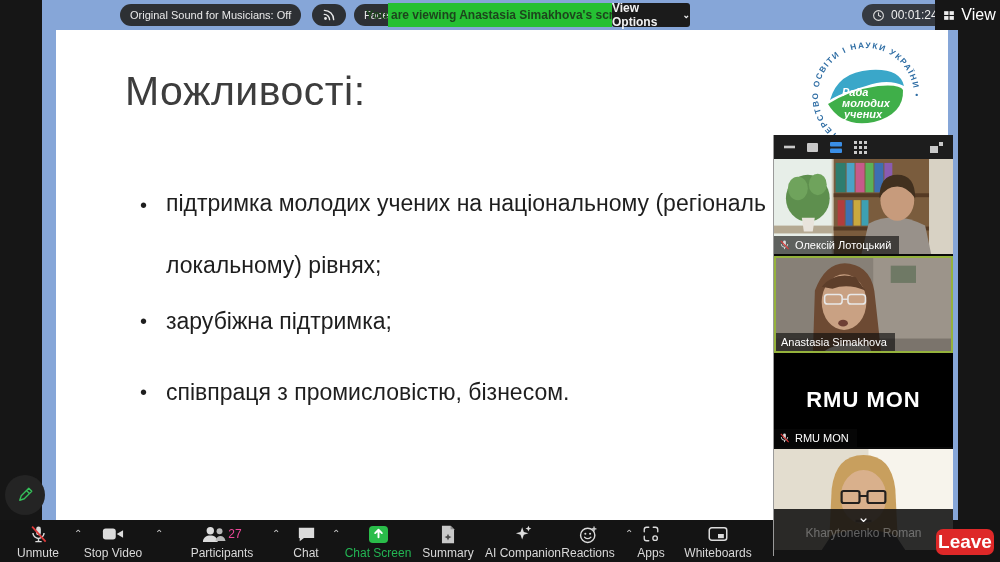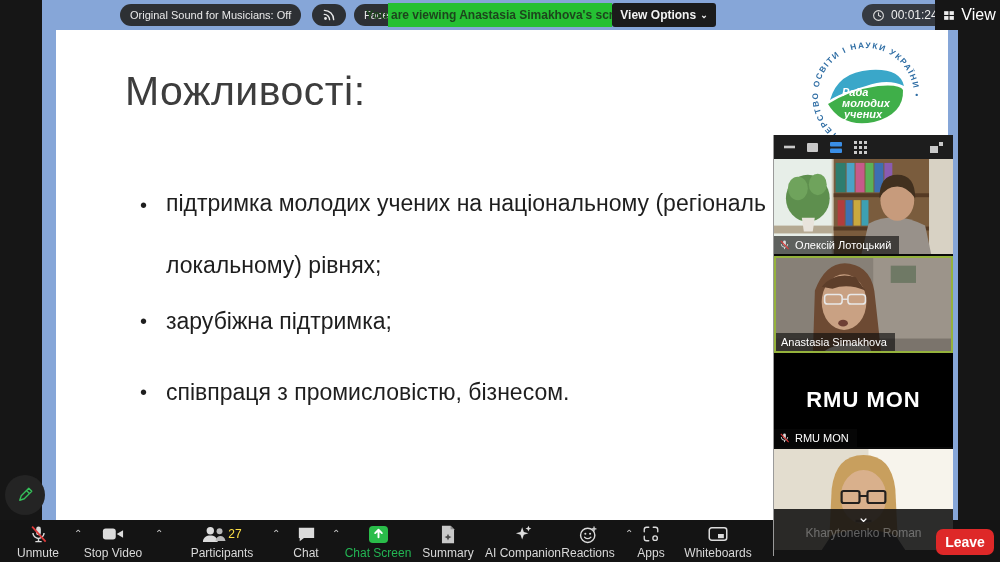--- a/index.html
+++ b/index.html
@@ -5,21 +5,21 @@
   html,body{margin:0;padding:0;background:#000;}
   *{box-sizing:border-box;font-family:"Liberation Sans",sans-serif;}
   #app{position:relative;width:1000px;height:562px;background:#161616;overflow:hidden;}
 
   
   .topbar-blue{position:absolute;left:42px;top:0;width:893px;height:30px;background:#86a6d8;}
   .corner-black{position:absolute;background:#161616;}
   .shield-btn{position:absolute;left:6px;top:4px;width:30px;height:22px;display:flex;align-items:center;justify-content:center;border-radius:4px;background:#222;}
   .pill{position:absolute;top:4px;height:22px;background:rgba(38,38,38,.92);color:#e9e9e9;border-radius:11px;display:flex;align-items:center;justify-content:center;font-size:11px;padding:0 10px;gap:5px;white-space:nowrap;}
   .banner{position:absolute;left:388px;top:3px;width:224px;height:24px;background:#25c033;color:#1d451d;font-weight:bold;font-size:12px;display:flex;align-items:center;justify-content:center;white-space:nowrap;}
-  .view-options{position:absolute;left:612px;top:3px;width:104px;height:24px;background:#1b1b1b;color:#f2f2f2;font-weight:bold;font-size:12px;display:flex;align-items:center;justify-content:center;gap:4px;border-radius:3px;}
+  .view-options{position:absolute;left:612px;top:3px;width:78px;height:24px;background:#1b1b1b;color:#f2f2f2;font-weight:bold;font-size:12px;display:flex;align-items:center;justify-content:center;gap:4px;border-radius:3px;}
   .timer-pill{position:absolute;left:862px;top:4px;height:22px;background:#353a42;border-radius:11px;color:#eee;font-size:12px;display:flex;align-items:center;padding:0 10px;gap:6px;}
   .view-btn{position:absolute;left:938px;top:0;width:62px;height:30px;background:#161616;color:#fff;font-size:16px;display:flex;align-items:center;justify-content:center;gap:5px;}
   .chev{font-size:9px;line-height:1;}
 
   
   .screen-blue{position:absolute;left:42px;top:30px;width:916px;height:490px;background:#86a6d8;}
   .slide{position:absolute;left:56px;top:30px;width:892px;height:490px;background:#fff;overflow:hidden;}
   .slide-title{position:absolute;left:69px;top:38px;font-size:41px;color:#3d3d3d;letter-spacing:.5px;}
   .bullet{position:absolute;display:flex;color:#1e1e1e;font-size:23px;}
   .bullet .dot{width:26px;font-size:20px;padding-top:2px;}
@@ -50,22 +50,22 @@
   .t4-chev{color:#fff;font-size:15px;line-height:14px;margin-top:1px;}
   .t4-name{color:rgba(255,255,255,.32);font-size:12px;margin-top:2px;}
 
   
   .toolbar{position:absolute;left:0;top:520px;width:1000px;height:42px;background:#141414;z-index:20;}
   .tb-item{position:absolute;top:3px;display:flex;flex-direction:column;align-items:center;color:#d9d9d9;font-size:12px;}
   .tb-item .ico{height:22px;display:flex;align-items:center;justify-content:center;}
   .tb-item .lbl{margin-top:1px;white-space:nowrap;}
   .tb-chev{position:absolute;top:8px;color:#cfcfcf;font-size:10px;}
   .green-lbl{color:#23b553;}
-  .leave-btn{position:absolute;left:936px;top:529px;width:58px;height:26px;background:#de2828;color:#fff;font-size:14px;font-weight:bold;border-radius:7px;display:flex;align-items:center;justify-content:center;z-index:40;}
-  .count{color:#fde047;font-size:12px;margin-left:2px;}
+  .leave-btn{position:absolute;left:936px;top:529px;width:58px;height:26px;background:#de2828;color:#fff;font-size:19px;font-weight:bold;border-radius:7px;display:flex;align-items:center;justify-content:center;z-index:40;}
+  .count{color:#ec4899;font-size:12px;margin-left:2px;}
 </style>
 </head>
 <body>
 
 <div id="app">
 
   <div class="topbar-blue"></div>
 
   <div class="shield-btn">
     <svg width="16" height="16" viewBox="0 0 24 24">

